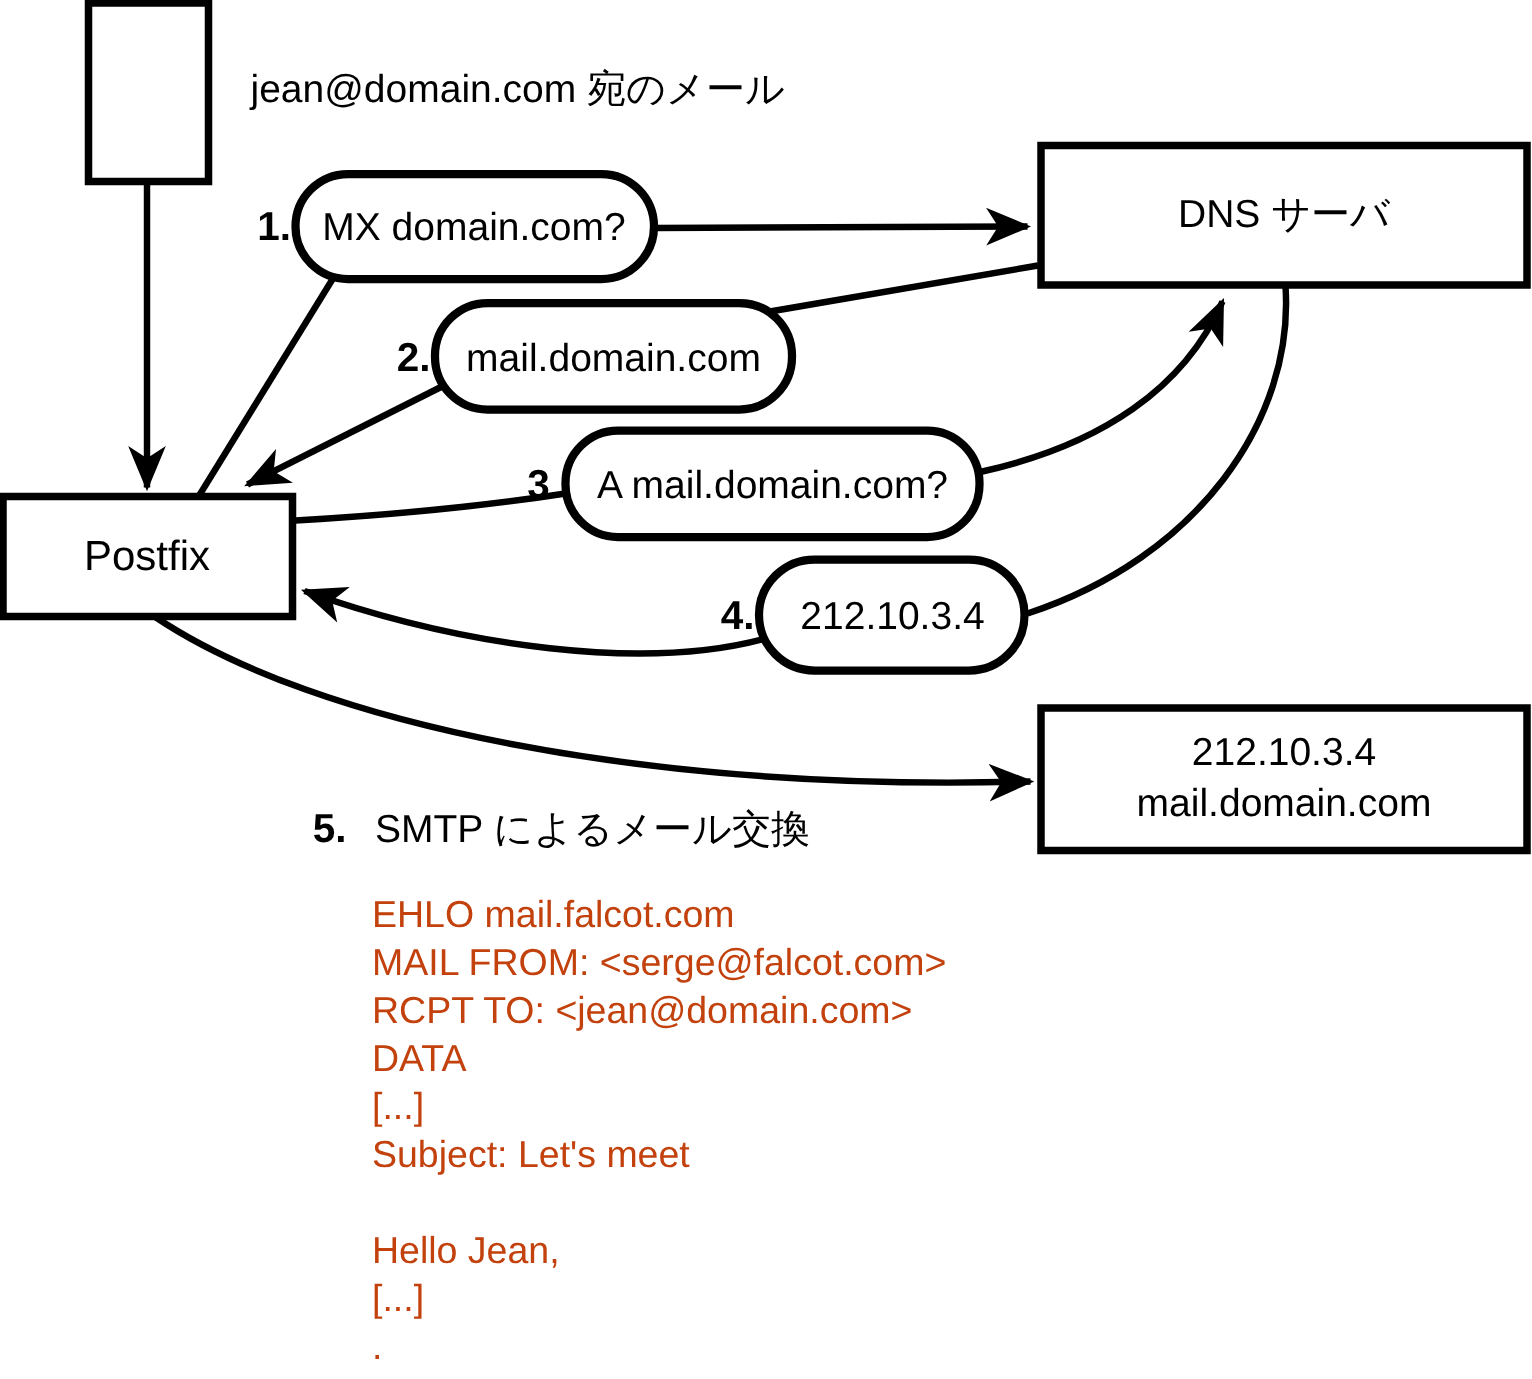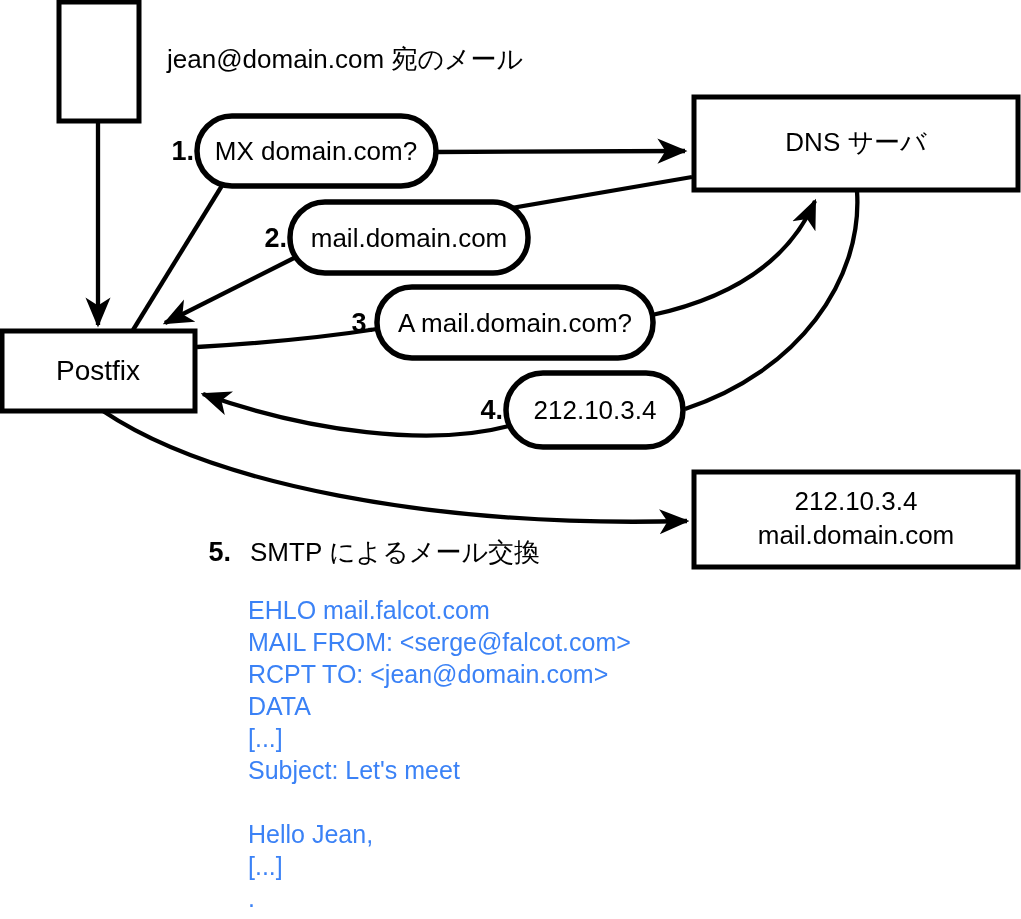--- a/index.html
+++ b/index.html
@@ -42,21 +42,21 @@
     font-weight: bold;
     fill: #000000;
   }
   .postfix-label { font-size: 28px; }
   #smtp-session {
     position: absolute;
     left: 248px;
     top: 594px;
     font-size: 25px;
     line-height: 32px;
-    color: #3b82f6;
+    color: #c2410c;
     white-space: pre;
   }
 </style>
 </head>
 <body>
 
 <div id="stage">
   <svg width="1021" height="919" viewBox="0 0 1021 919">
     <defs>
       <marker id="arrow" viewBox="0 0 12 10" refX="11" refY="5" markerWidth="7" markerHeight="6" orient="auto">

